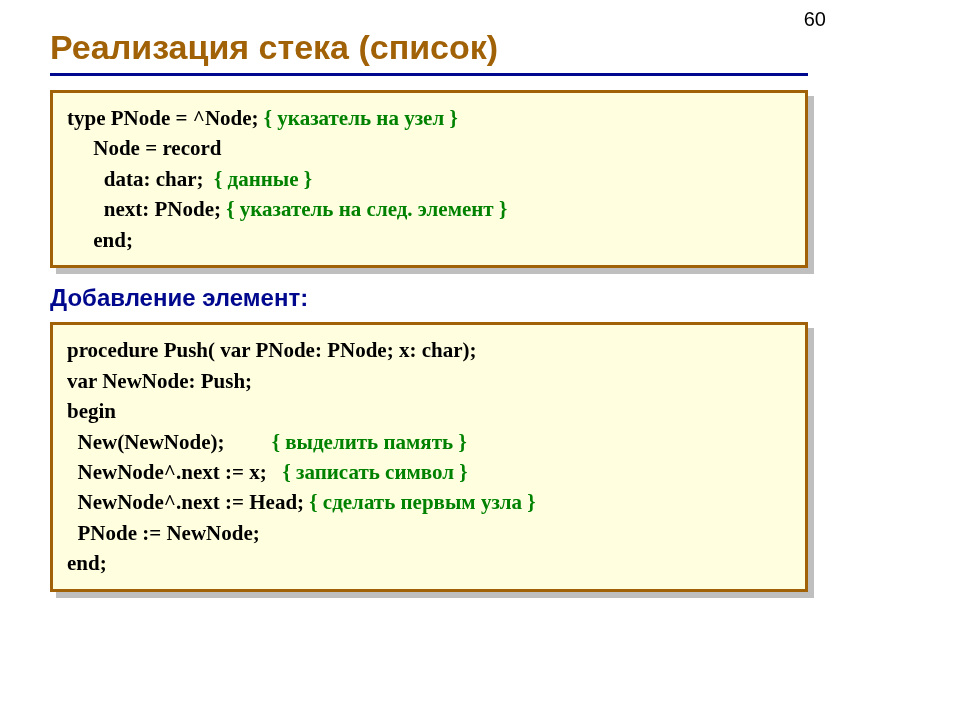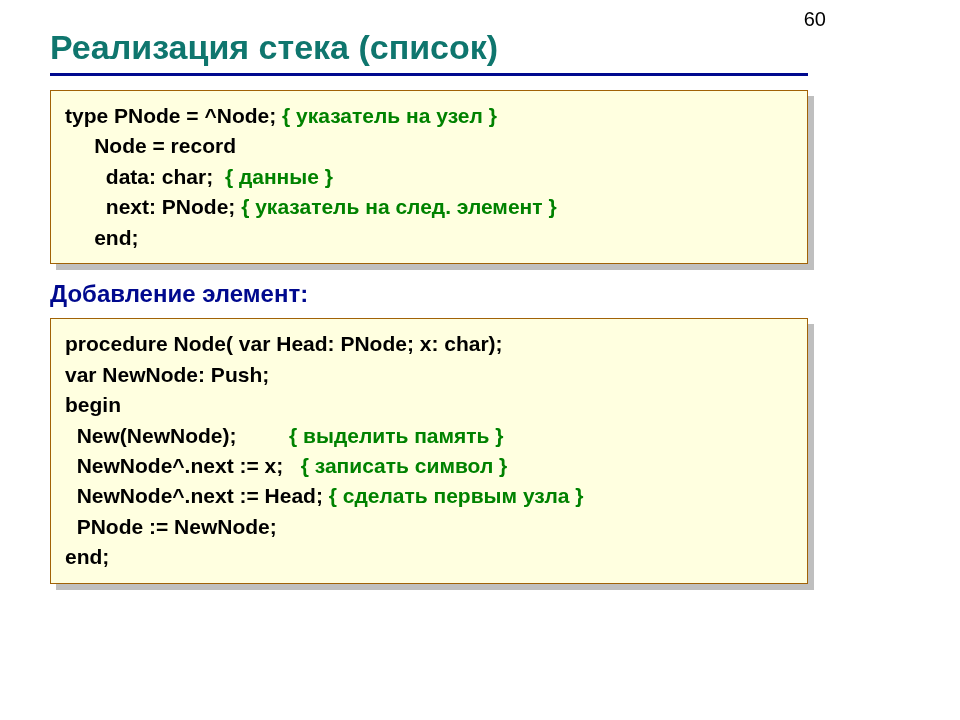--- a/index.html
+++ b/index.html
@@ -21,21 +21,21 @@
   .page-number {
     position: absolute;
     top: 8px;
     right: 22px;
     font-size: 20px;
     color: #000;
   }
   .title {
     font-size: 34px;
     font-weight: bold;
-    color: #0f766e;
+    color: #a16207;
     margin-top: 8px;
     margin-bottom: 6px;
   }
   .rule {
     border: none;
     border-top: 3px solid #00098e;
     margin: 0 0 14px 0;
   }
   .section {
     font-size: 24px;
@@ -53,22 +53,22 @@
     left: 6px;
     right: -6px;
     bottom: -6px;
     background: #bfbfbf;
     z-index: 0;
   }
   .code-box {
     position: relative;
     z-index: 1;
     background: #ffffe0;
-    border: 1px solid #a16207;
-    font-family: Liberation Sans, sans-serif;
+    border: 3px solid #a16207;
+    font-family: Liberation Serif, serif;
     font-size: 21px;
     font-weight: bold;
     line-height: 1.45;
     color: #000;
     padding: 10px 14px 10px 14px;
     white-space: pre;
   }
   .kw  { color: #000; }
   .cm  { color: #008200; }
 </style>
@@ -89,21 +89,21 @@
 <span class="kw">     Node = record</span>
 <span class="kw">       data: char;  </span><span class="cm">{ данные }</span>
 <span class="kw">       next: PNode; </span><span class="cm">{ указатель на след. элемент }</span>
 <span class="kw">     end;</span></div>
   </div>
 
   <div class="section">Добавление элемент:</div>
 
   <div class="code-wrap">
     <div class="shadow"></div>
-    <div class="code-box"><span class="kw">procedure Node( var Head: PNode; x: char);</span>
+    <div class="code-box"><span class="kw">procedure Push( var PNode: PNode; x: char);</span>
 <span class="kw">var NewNode: Push;</span>
 <span class="kw">begin</span>
 <span class="kw">  New(NewNode);         </span><span class="cm">{ выделить память }</span>
 <span class="kw">  NewNode^.next := x;   </span><span class="cm">{ записать символ }</span>
 <span class="kw">  NewNode^.next := Head; </span><span class="cm">{ сделать первым узла }</span>
 <span class="kw">  PNode := NewNode;</span>
 <span class="kw">end;</span></div>
   </div>
 
 </div>

